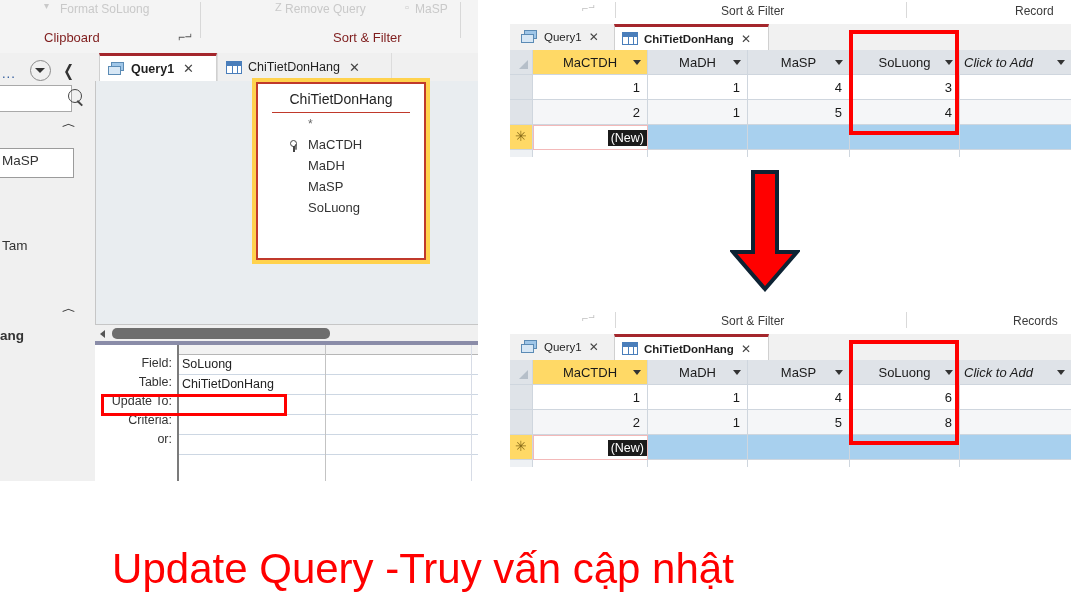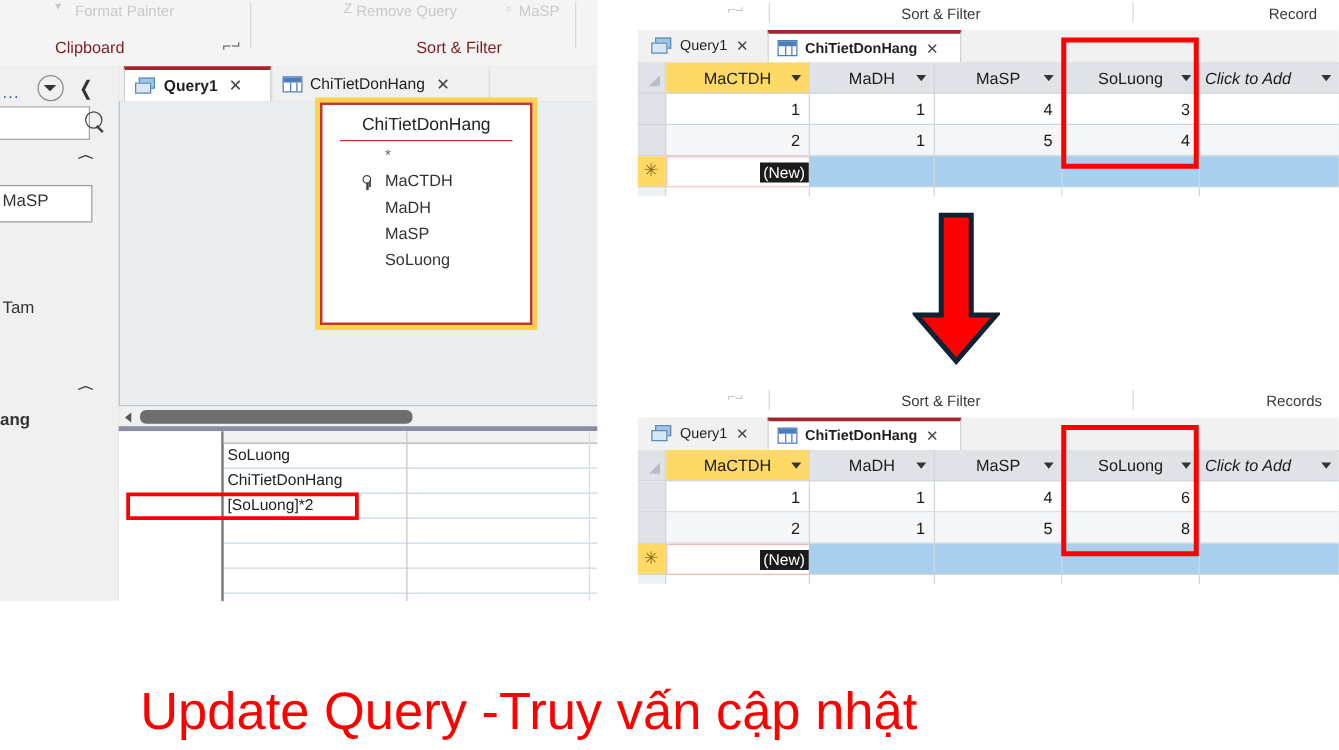--- a/index.html
+++ b/index.html
@@ -124,21 +124,21 @@
   
   .caption{position:absolute;width:846px;text-align:center;color:#ff0000;
            font-size:42px;font-family:"Liberation Sans","DejaVu Sans",sans-serif;white-space:nowrap;}
 </style>
 </head>
 <body>
 
 <div class="abs clip" id="left-shot">
 
   <div class="ribbon">
-    <div class="ribbon-ghost" style="left:60px;top:2px;">Format Painter</div>
+    <div class="ribbon-ghost" style="left:60px;top:2px;">Format SoLuong</div>
     <div class="ribbon-ghost" style="left:285px;top:2px;">Remove Query</div>
     <div class="ribbon-ghost" style="left:415px;top:2px;">MaSP</div>
     <div class="ribbon-ghost" style="left:44px;top:0px;font-size:10px;">▾</div>
     <div class="ribbon-ghost" style="left:275px;top:1px;font-size:11px;">Z</div>
     <div class="ribbon-ghost" style="left:405px;top:1px;font-size:11px;">▫</div>
     <div class="ribbon-sep" style="left:200px;"></div>
     <div class="ribbon-sep" style="left:460px;"></div>
     <div class="grp-label" style="left:44px;top:30px;">Clipboard</div>
     <div class="dlg-launcher" style="left:178px;top:30px;">⌐<span style="display:inline-block;transform:rotate(180deg);">⌐</span></div>
     <div class="grp-label" style="left:333px;top:30px;">Sort &amp; Filter</div>
@@ -189,30 +189,35 @@
     </div>
   </div>
 
   <div class="hscroll">
     <div class="hs-left"></div>
     <div class="hs-thumb"></div>
   </div>
   <div class="pane-split"></div>
 
   <div class="qgrid">
+    <div class="qg-labels">
+      <div style="height:9px;"></div>
+      <div class="qg-lbl">Field:</div>
+      <div class="qg-lbl">Table:</div>
+      <div class="qg-lbl">Update To:</div>
+      <div class="qg-lbl">Criteria:</div>
+      <div class="qg-lbl">or:</div>
+    </div>
     <div class="qg-cols">
       <div class="qg-head"></div>
       <div class="qg-rowline">
         <span class="qg-cell">SoLuong</span>
       </div>
       <div class="qg-rowline">
         <span class="qg-cell">ChiTietDonHang</span>
-      </div>
-      <div class="qg-rowline">
-        <span class="qg-cell">[SoLuong]*2</span>
       </div>
       <div class="qg-rowline">
         <span class="qg-cell"></span>
       </div>
       <div class="qg-rowline">
         <span class="qg-cell"></span>
       </div>
       <div class="qg-rowline"></div>
       <div class="qg-vline" style="left:146px;"></div>
       <div class="qg-vline2" style="left:292px;"></div>

